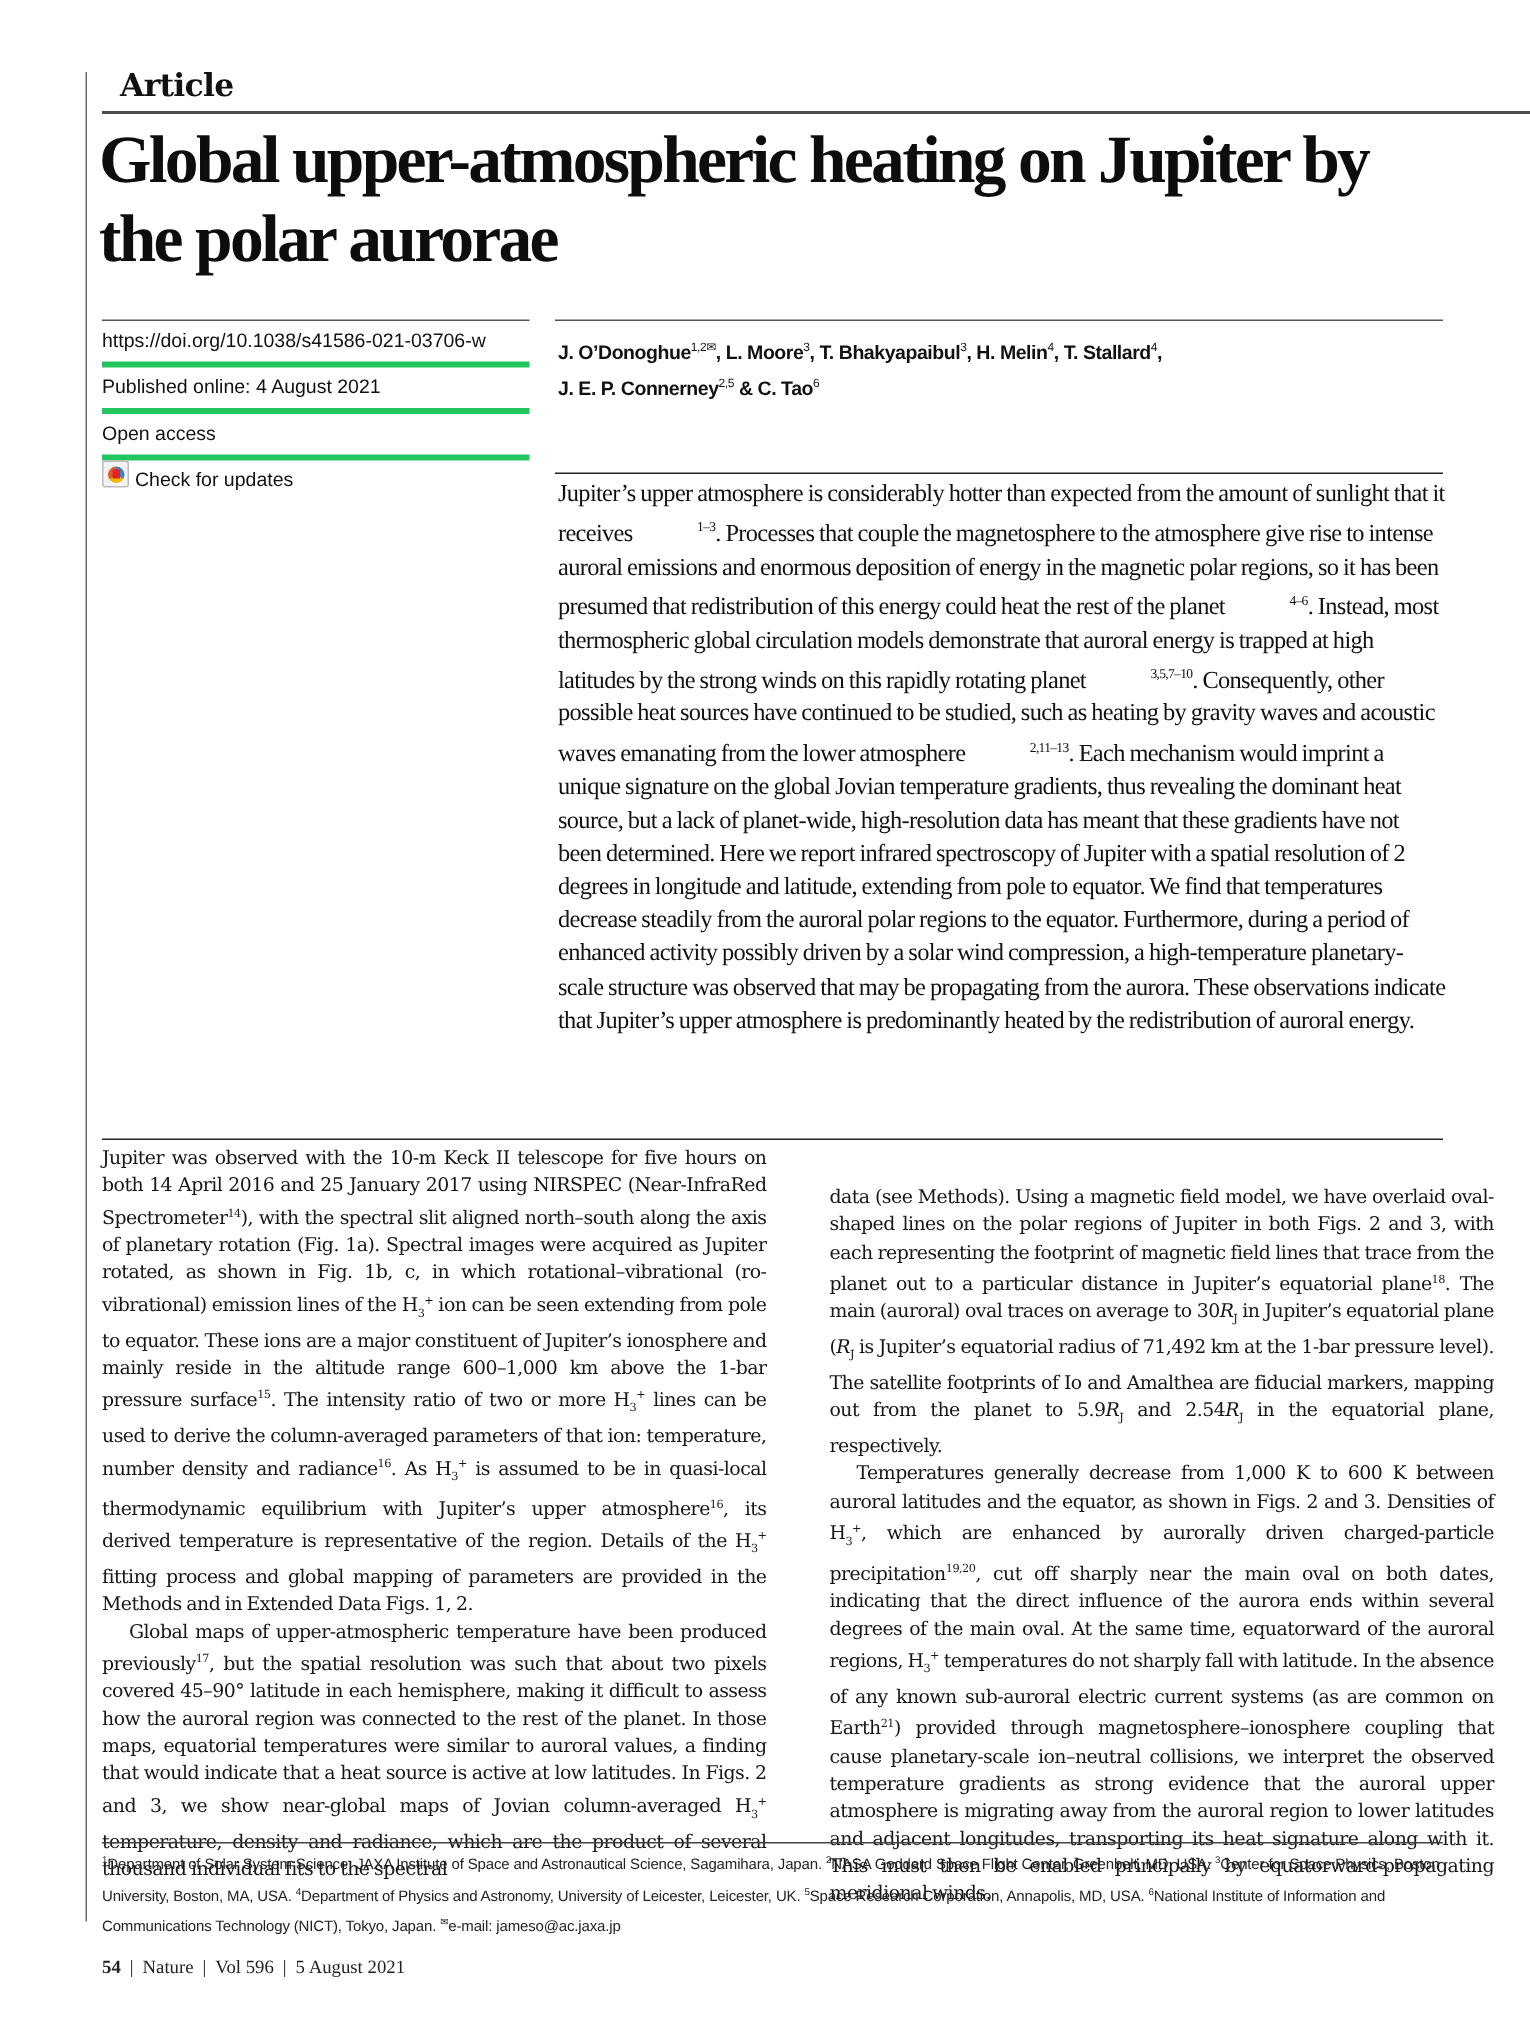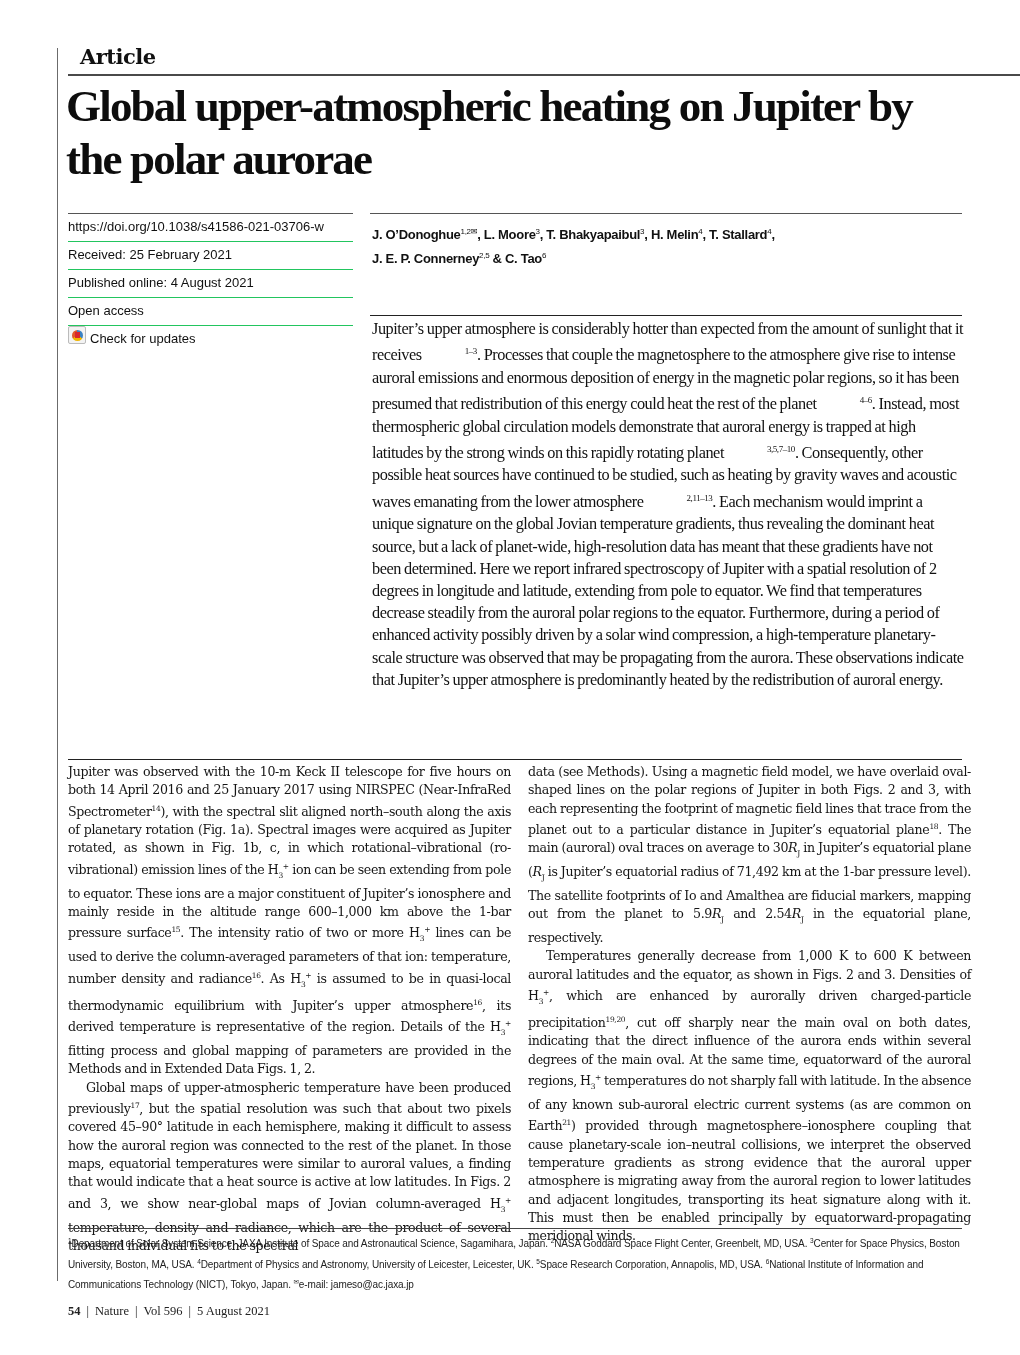--- a/index.html
+++ b/index.html
@@ -3,60 +3,59 @@
 <meta charset="utf-8">
 <style>
   html, body { margin: 0; padding: 0; background: #ffffff; }
   body { width: 1020px; height: 1355px; position: relative; overflow: hidden; color: #1a1a1a; }
   .vrule { position: absolute; left: 57px; top: 48px; width: 1px; height: 1233px; background: #6b6b6b; }
   .kicker { position: absolute; left: 80px; top: 44px; font-family: "DejaVu Serif", serif; font-weight: bold; font-size: 21px; letter-spacing: -0.5px; color: #111; }
   .rule-top { position: absolute; left: 68px; top: 74px; width: 952px; height: 2px; background: #4a4a4a; }
   .title { position: absolute; left: 66px; top: 80px; width: 880px; font-family: "Liberation Serif", serif; font-weight: bold; font-size: 45px; line-height: 53px; letter-spacing: -1.8px; color: #0d0d0d; margin: 0; }
   .meta-col { position: absolute; left: 68px; top: 213px; width: 285px; font-family: "Liberation Sans", sans-serif; font-size: 13px; color: #111; }
   .meta-rule { height: 1px; background: #555; }
-  .meta-row { height: 27px; line-height: 26px; border-bottom: 1px solid #22c55e; white-space: nowrap; }
+  .meta-row { height: 27px; line-height: 26px; border-bottom: 4px solid #22c55e; white-space: nowrap; }
   .meta-row.last { border-bottom: none; display: flex; align-items: flex-start; gap: 4px; }
   .upd-icon { width: 16px; height: 16px; border: 1px solid #bbb; border-radius: 2px; display: inline-flex; align-items: center; justify-content: center; background: #f3f3f3; }
   .upd-icon span { width: 11px; height: 11px; border-radius: 50%; background: conic-gradient(#3b82c4 0 33%, #f0b400 33% 66%, #e05a2a 66% 100%); position: relative; }
   .upd-icon span::after { content: ""; position: absolute; left: 3px; top: 2px; width: 5px; height: 6px; background: #d9252b; }
   .auth-rule { position: absolute; left: 370px; top: 213px; width: 592px; height: 1px; background: #555; }
   .authors { position: absolute; left: 372px; top: 221px; width: 590px; font-family: "Liberation Sans", sans-serif; font-weight: bold; font-size: 13px; line-height: 21px; color: #111; letter-spacing: -0.3px; }
   .authors sup { font-size: 8px; font-weight: normal; }
   .abs-rule { position: absolute; left: 370px; top: 315px; width: 592px; height: 1px; background: #222; }
   .abstract { position: absolute; left: 372px; top: 318px; width: 592px; font-family: "Liberation Serif", serif; font-size: 16.3px; line-height: 22.2px; color: #111; letter-spacing: -0.45px; word-spacing: -0.5px; }
   .abstract sup { font-size: 9px; margin-left: 43px; }
   .body-rule { position: absolute; left: 68px; top: 759px; width: 894px; height: 1px; background: #222; }
   .col { position: absolute; top: 763px; width: 443px; font-family: "DejaVu Serif", serif; font-size: 12.6px; line-height: 18.3px; color: #151515; text-align: justify; letter-spacing: -0.35px; word-spacing: -0.6px; }
   .col p { margin: 0; }
   .col p.indent { text-indent: 18px; }
   .col sup { font-size: 7.5px; }
   .col sub { font-size: 7.5px; }
   .col-left { left: 68px; }
-  .col-right { left: 528px; }
+  .col-right { left: 553px; margin-top: 26px; }
   .fn-rule { position: absolute; left: 68px; top: 1228px; width: 894px; height: 1px; background: #444; }
   .footnotes { position: absolute; left: 68px; top: 1232px; width: 894px; font-family: "Liberation Sans", sans-serif; font-size: 10px; line-height: 17.2px; color: #222; letter-spacing: -0.1px; }
   .footnotes sup { font-size: 6.5px; }
   .footer { position: absolute; left: 68px; top: 1304px; font-family: Liberation Serif, serif; font-size: 12.5px; color: #222; }
   .footer .pg { font-weight: bold; }
   .footer .sep { margin: 0 6px; }
   .ital { font-style: italic; }
 </style>
 </head>
 <body>
 
 <div class="vrule"></div>
 
 <div class="kicker">Article</div>
 <div class="rule-top"></div>
 <h1 class="title">Global upper-atmospheric heating on Jupiter by the polar aurorae</h1>
 
 <div class="meta-col">
   <div class="meta-rule"></div>
   <div class="meta-row">https://doi.org/10.1038/s41586-021-03706-w</div>
-  <div class="meta-row">Received: 25 February 2021</div>
   <div class="meta-row">Published online: 4 August 2021</div>
   <div class="meta-row">Open access</div>
   <div class="meta-row last">
     <span class="upd-icon">
         <span></span>
       </span>
     <span>Check for updates</span>
   </div>
 </div>
 

